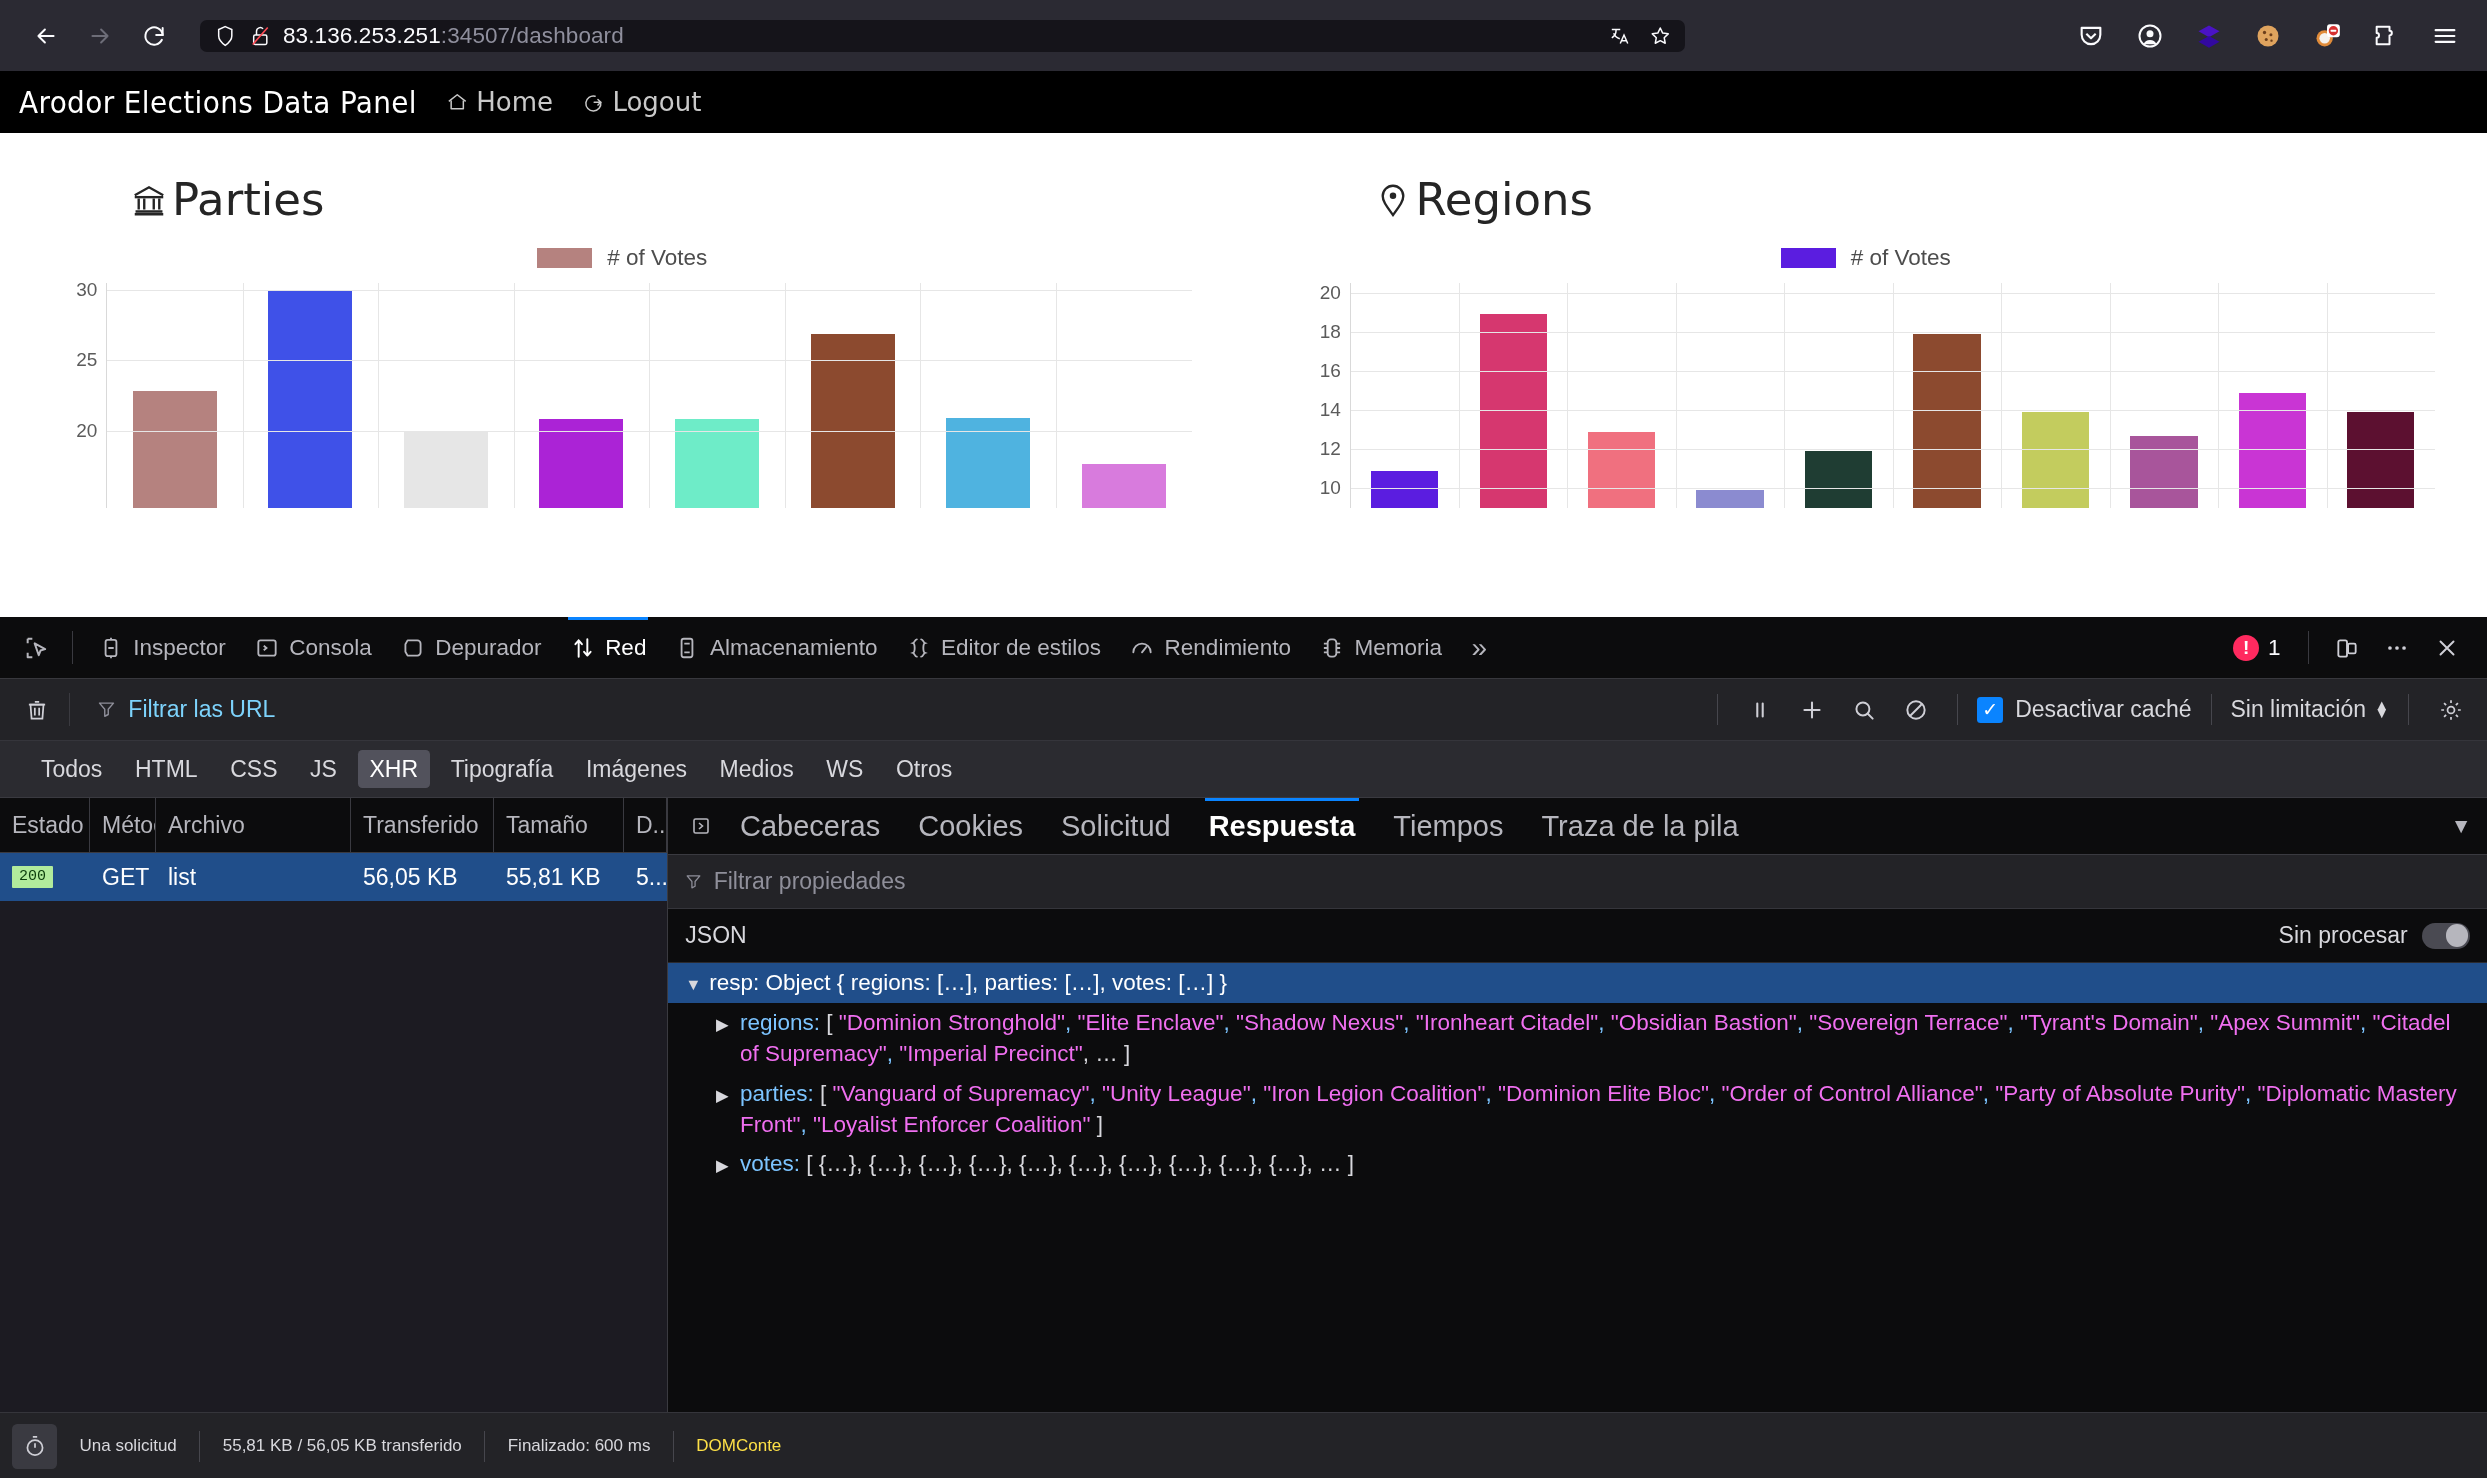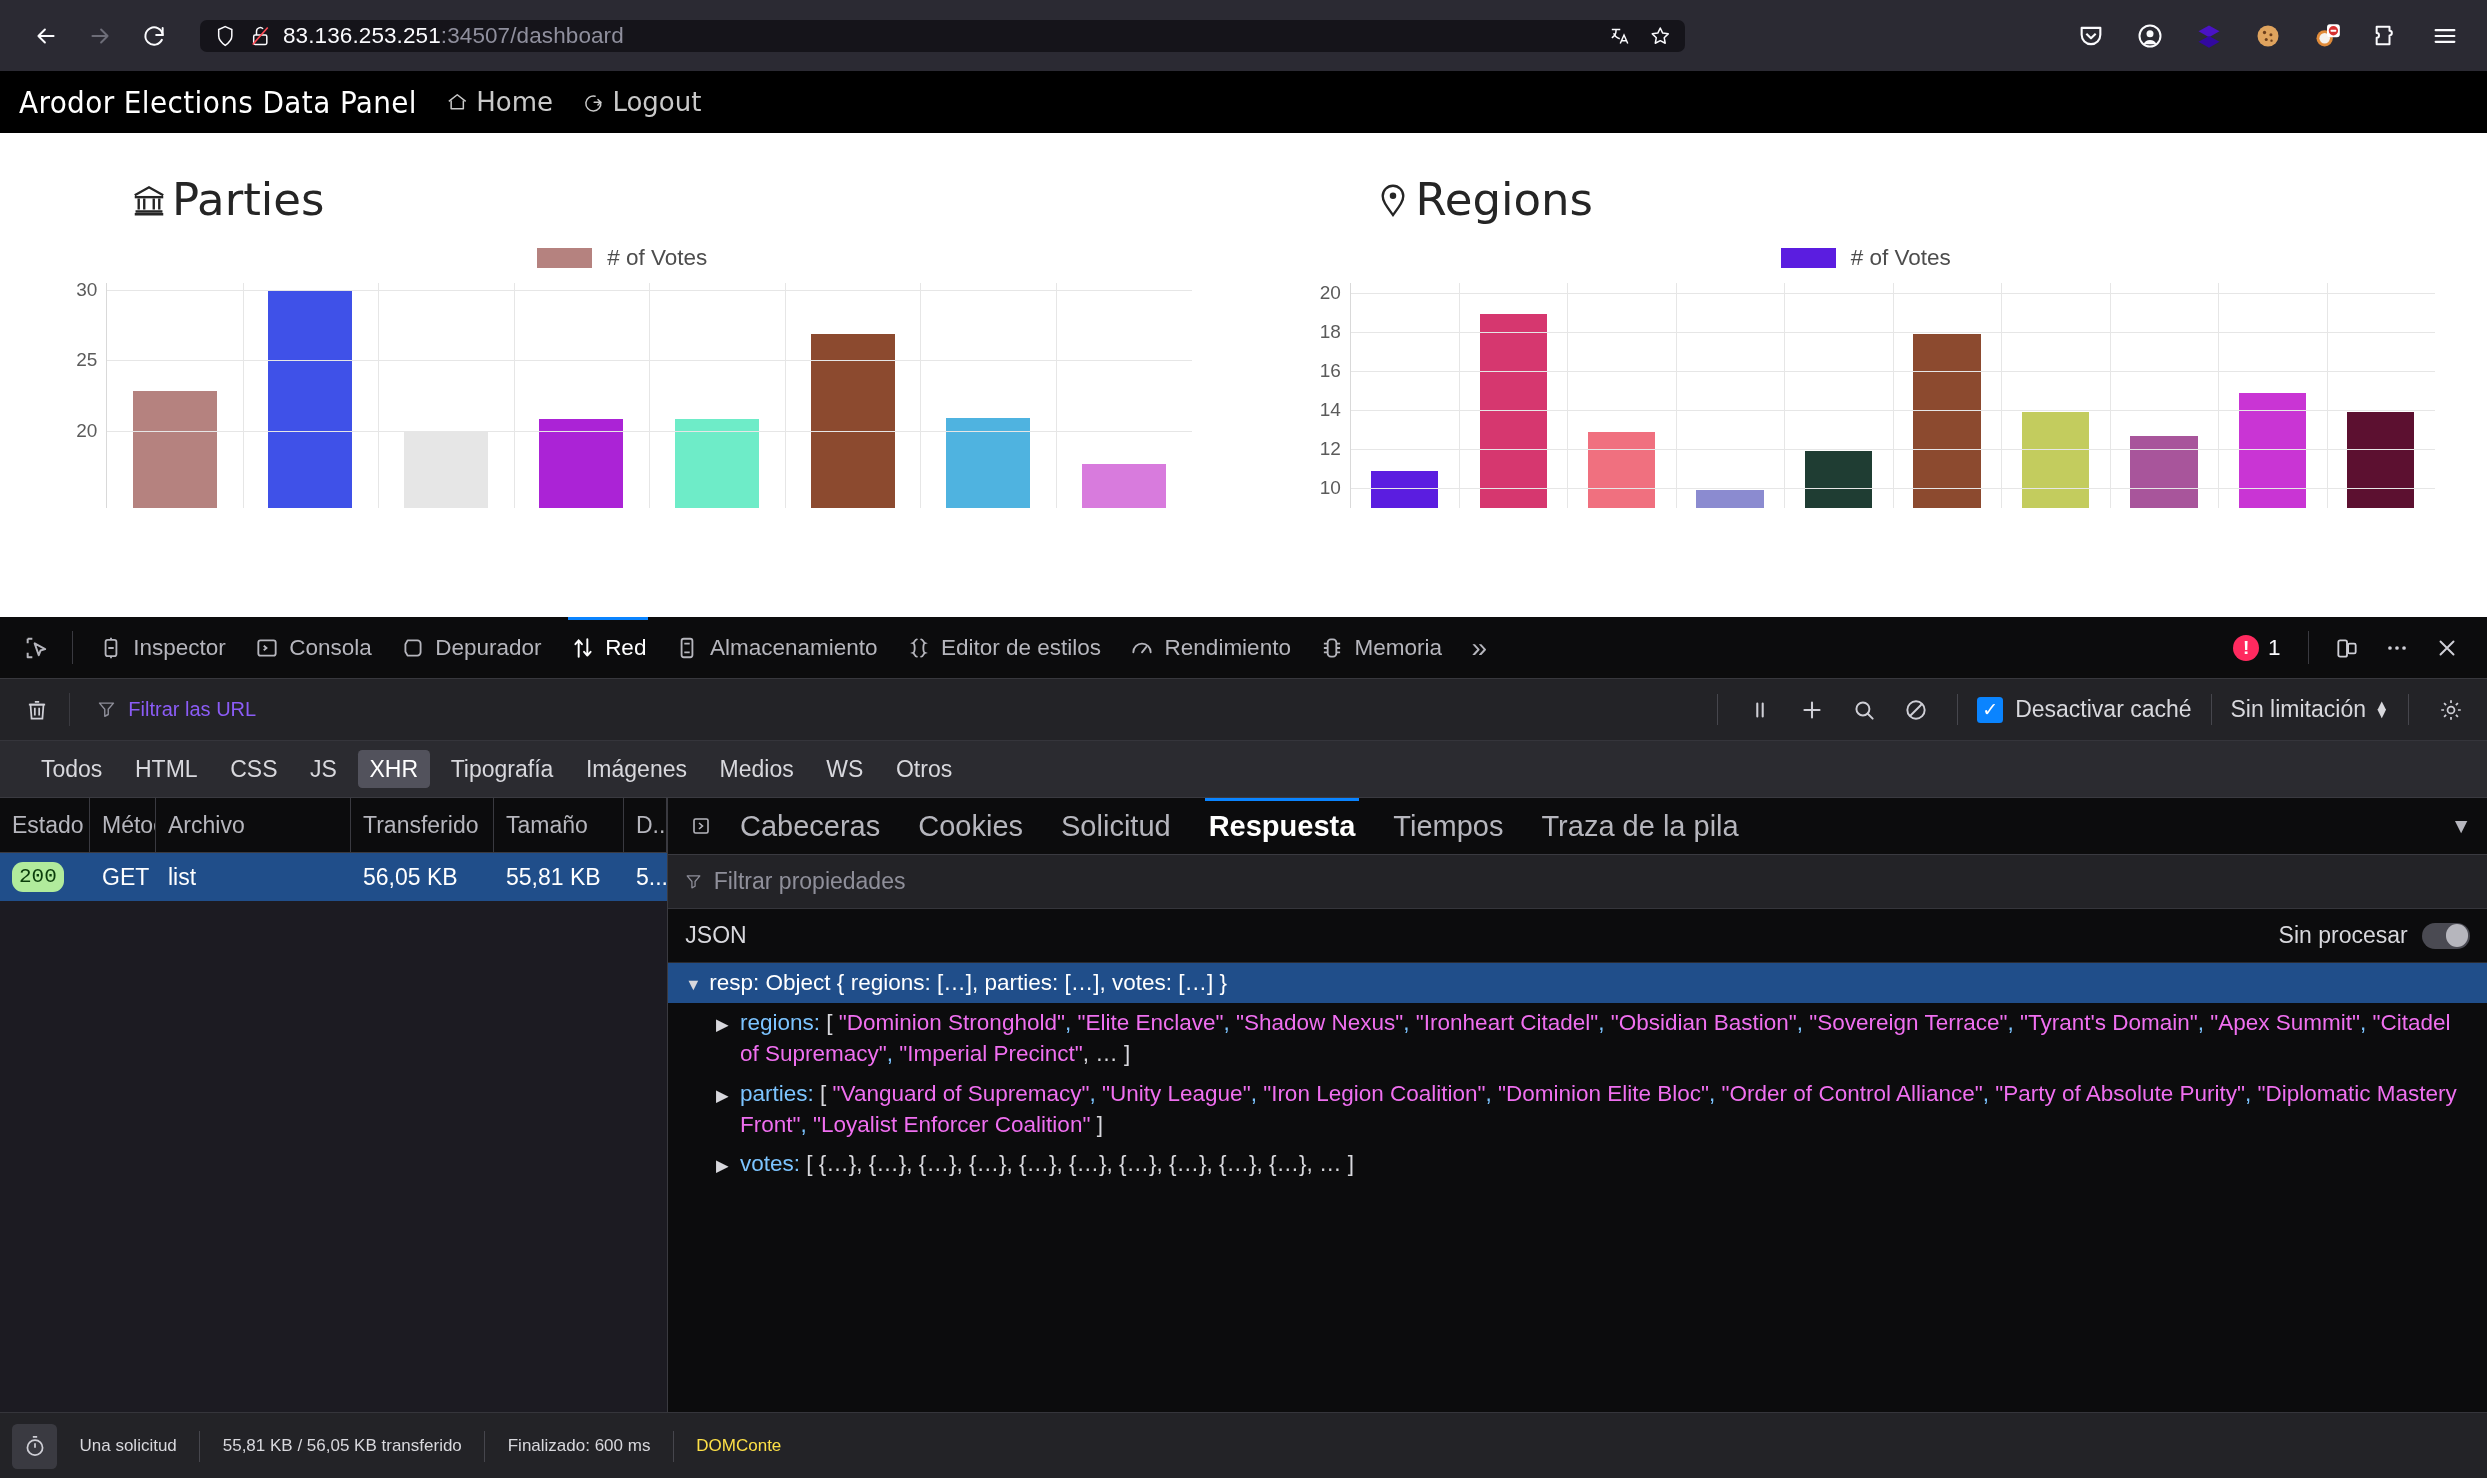--- a/index.html
+++ b/index.html
@@ -105,21 +105,21 @@
   .tb-ico svg { width: 26px; height: 26px; }
 
   #net-toolbar {
     height: 62px; background: #232327; display: flex; align-items: center;
     padding: 0 14px; border-bottom: 0.9px solid #35353b;
   }
   .trash { width: 45px; height: 45px; display: flex; align-items: center; justify-content: center; color: #cfcfd6; }
   .trash svg { width: 26px; height: 28px; }
   .filter-box { display: flex; align-items: center; gap: 11.2px; margin-left: 15.5px; }
   .filter-box svg { width: 21px; height: 22.5px; color: #8f8f9a; }
-  .filter-ph { color: #8b5cf6; font-size: 20px; }
+  .filter-ph { color: #7dd3fc; font-size: 23px; }
   #net-toolbar-right { margin-left: auto; display: flex; align-items: center; gap: 7px; }
   .vsep { width: 0.9px; height: 31px; background: #46464d; margin: 0 12px; }
   .chk-wrap { display: flex; align-items: center; gap: 12px; }
   .chk {
     width: 26px; height: 26px; background: #0a84ff; border-radius: 3.5px;
     display: flex; align-items: center; justify-content: center; color: #fff; font-size: 19px;
   }
   .chk-label { font-size: 23px; color: #d8d8dd; }
   .throttle { display: flex; align-items: center; gap: 8.6px; font-size: 23px; color: #d8d8dd; }
   .throttle .arrows { display: flex; flex-direction: column; line-height: 7.8px; font-size: 14.7px; }
@@ -144,21 +144,21 @@
     padding-left: 12px; overflow: hidden; white-space: nowrap;
   }
   .c-status { width: 90px; flex: none; }
   .c-method { width: 66px; flex: none; }
   .c-file   { width: 195px; flex: none; }
   .c-trans  { width: 143px; flex: none; justify-content: flex-start; }
   .c-size   { width: 130px; flex: none; }
   .c-d      { flex: 1; }
   .status-pill {
     background: #b1eb9c; color: #0b3d0b; font-family: "Liberation Mono", monospace;
-    font-size: 21px; padding: 1.7px 7px; border-radius: 11px; line-height: 1.25;
+    font-size: 15px; padding: 1.7px 7px; border-radius: 1px; line-height: 1.25;
   }
   .nl-body { flex: 1; background: #1c1b22; }
 
   #net-detail { flex: 1; display: flex; flex-direction: column; background: #0c0c0d; min-width: 0; }
   #detail-tabs {
     height: 57px; background: #0c0c0d; display: flex; align-items: center;
     padding-left: 12px; border-bottom: 0.9px solid #3a3a40;
   }
   .dtab {
     height: 57px; display: flex; align-items: center; padding: 0 19px;

